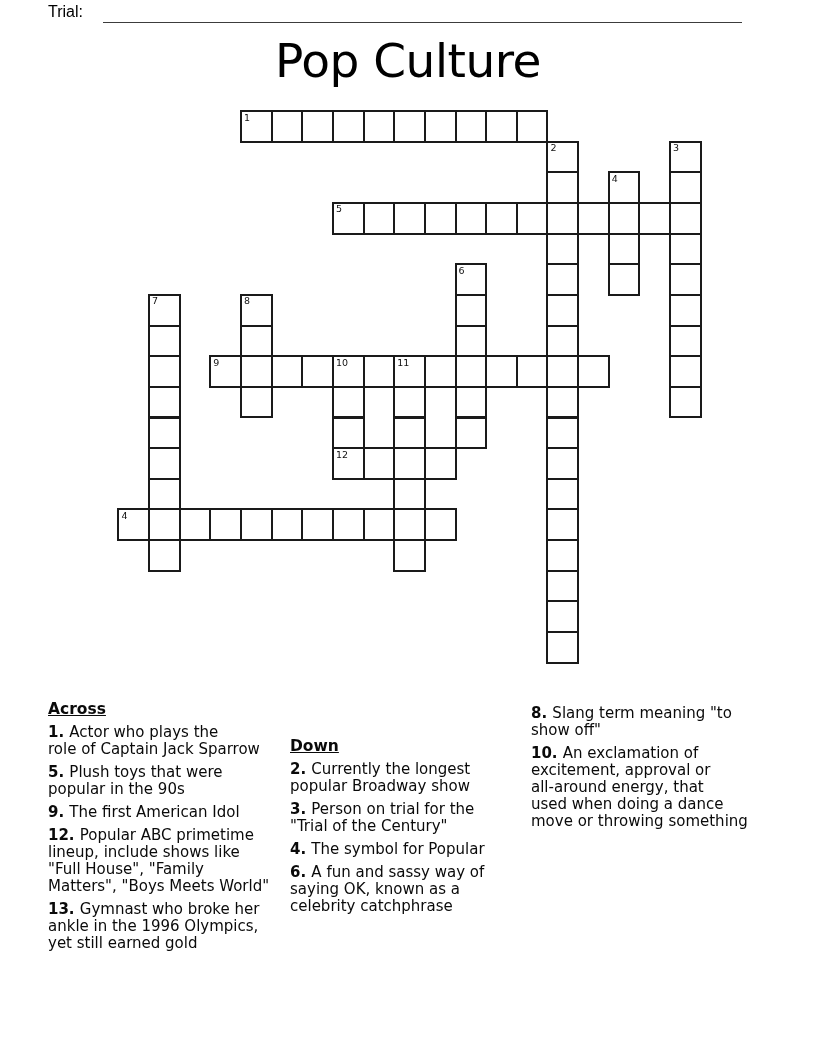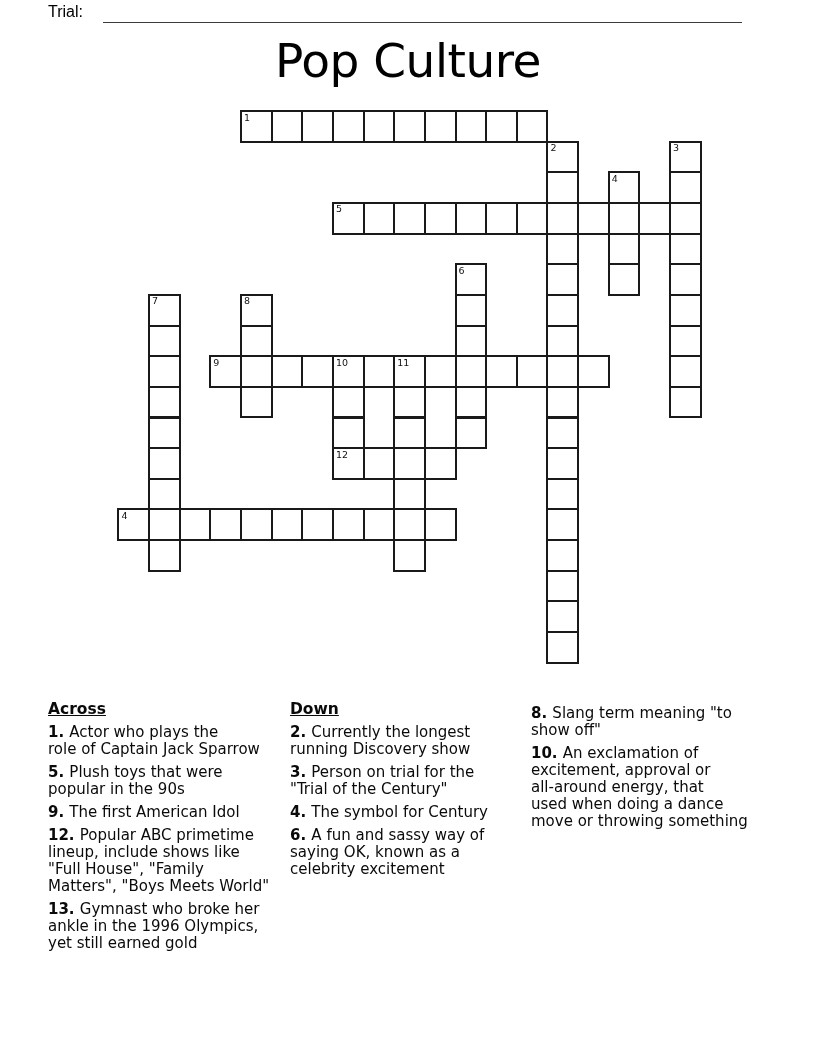--- a/index.html
+++ b/index.html
@@ -17,21 +17,21 @@
   
   #grid{position:absolute;left:117.4px;top:110px;width:600px;height:560px;}
   .cell{position:absolute;box-sizing:border-box;width:32.65px;height:32.65px;
         background:#fff;border:2px solid var(--line,#1a1a1a);}
   .cellnum{position:absolute;top:0.5px;left:2px;font-size:9.5px;line-height:1;
            color:#111;font-family:"DejaVu Sans",sans-serif;}
 
   
   .clue-col{position:absolute;font-size:15px;line-height:17px;color:#0a0a0a;}
   #clue-col-0{left:48px;top:701px;width:250px;}
-  #clue-col-1{left:290px;top:701px;width:244px;}
+  #clue-col-1{left:290px;top:738px;width:244px;}
   #clue-col-2{left:531px;top:705px;width:254px;}
   .clue-heading{font-weight:bold;text-decoration:underline;font-size:15.5px;
                 margin:0 0 6px 0;}
   .clue{margin:0 0 6px 0;}
   .clue b{font-weight:bold;}
   .clue-text{white-space:pre-line;}
 </style>
 </head>
 <body>
 
@@ -178,27 +178,27 @@
 lineup, include shows like
 "Full House", "Family
 Matters", "Boys Meets World"</span></div>
       <div class="clue"><b>13. </b><span class="clue-text">Gymnast who broke her
 ankle in the 1996 Olympics,
 yet still earned gold</span></div>
     </div>
   <div class="clue-col" id="clue-col-1">
       <div class="clue-heading">Down</div>
       <div class="clue"><b>2. </b><span class="clue-text">Currently the longest
-running Discovery show</span></div>
+popular Broadway show</span></div>
       <div class="clue"><b>3. </b><span class="clue-text">Person on trial for the
 "Trial of the Century"</span></div>
-      <div class="clue"><b>4. </b><span class="clue-text">The symbol for Century</span></div>
+      <div class="clue"><b>4. </b><span class="clue-text">The symbol for Popular</span></div>
       <div class="clue"><b>6. </b><span class="clue-text">A fun and sassy way of
 saying OK, known as a
-celebrity excitement</span></div>
+celebrity catchphrase</span></div>
     </div>
   <div class="clue-col" id="clue-col-2">
       <div class="clue"><b>8. </b><span class="clue-text">Slang term meaning "to
 show off"</span></div>
       <div class="clue"><b>10. </b><span class="clue-text">An exclamation of
 excitement, approval or
 all-around energy, that
 used when doing a dance
 move or throwing something</span></div>
     </div>

